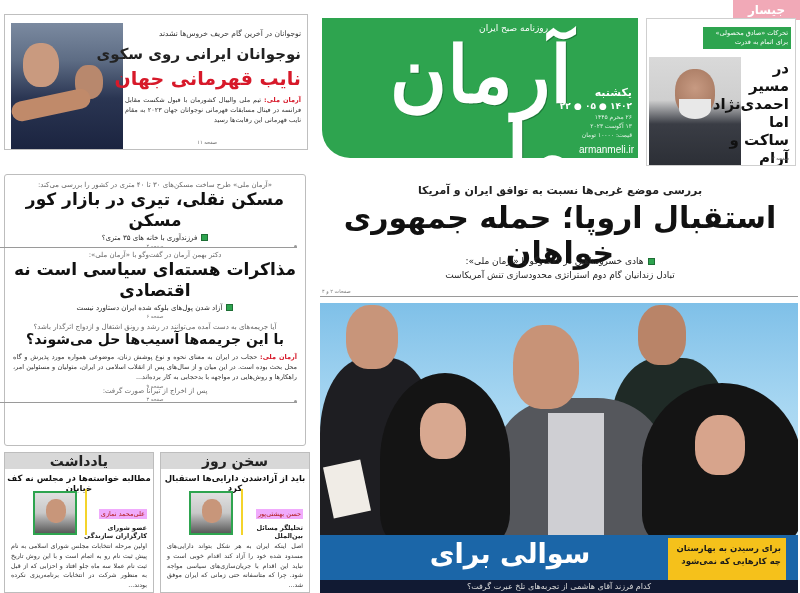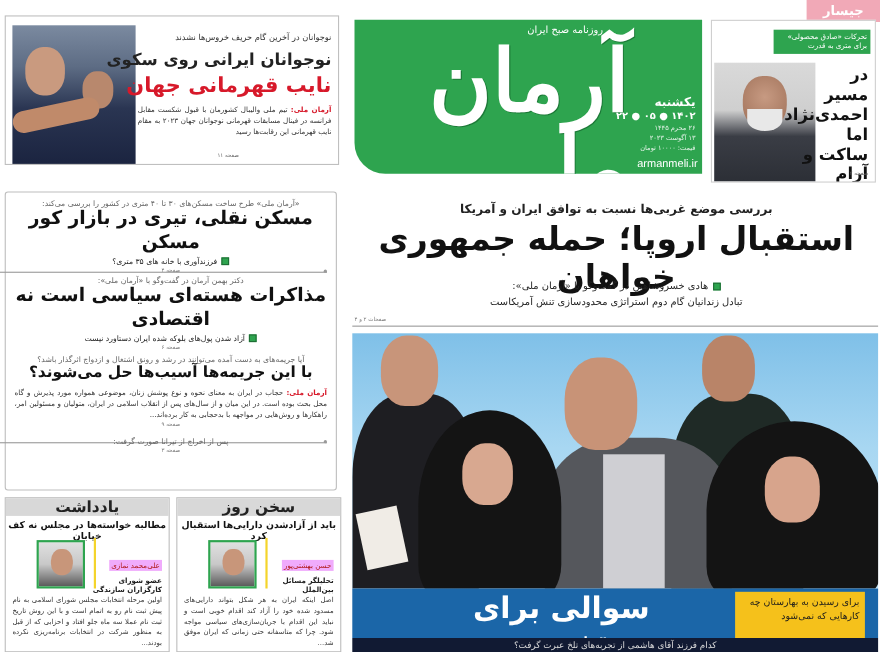--- a/index.html
+++ b/index.html
@@ -158,21 +158,21 @@
   
   .banner {
     left: 320px; top: 535px; width: 478px; height: 45px; background: #1b66a8;
   }
   .banner-title {
     position: absolute; left: 70px; top: 3px; width: 240px; text-align: center;
     font-size: 27px; font-weight: bold; color: #fff;
   }
   .banner-side {
     position: absolute; right: 12px; top: 3px; width: 118px; height: 52px; background: #f5c11b;
-    font-size: 8.5px; font-weight: normal; color: #1b1b1b; text-align: right; padding: 4px 5px; line-height: 1.5;
+    font-size: 8.5px; font-weight: bold; color: #1b1b1b; text-align: right; padding: 4px 5px; line-height: 1.5;
   }
   .banner-strip {
     left: 320px; top: 580px; width: 478px; height: 13px; background: #111a33;
     color: #ddd; font-size: 8px; text-align: center; line-height: 13px; overflow: hidden;
   }
 </style>
 </head>
 <body>
 
 <div class="abs watermark">جیسار</div>
@@ -205,21 +205,21 @@
     <div class="date-sub">قیمت: ۱۰۰۰۰ تومان</div>
   </div>
   <div class="website">armanmeli.ir</div>
 </div>
 
 <div class="abs tr-box">
   <div class="tr-photo">
     <div class="face"></div>
       <div class="beard"></div>
   </div>
-  <div class="tr-kicker">تحرکات «صادق محصولی» برای متری به قدرت</div>
+  <div class="tr-kicker">تحرکات «صادق محصولی» برای اتمام به قدرت</div>
   <div class="tr-headline">در مسیر احمدی‌نژاد اما ساکت و آرام</div>
   <div class="tr-page">صفحه ۲</div>
 </div>
 
 <div class="abs lc-box">
   <div class="story" style="top:6px;">
     <div class="kicker">«آرمان ملی» طرح ساخت مسکن‌های ۳۰ تا ۴۰ متری در کشور را بررسی می‌کند:</div>
     <div class="headline">مسکن نقلی، تیری در بازار کور مسکن</div>
     <div class="sub"><span class="sq"></span><span>فرزندآوری با خانه های ۳۵ متری؟</span></div>
     <div class="pg">صفحه ۴</div>
@@ -237,21 +237,21 @@
     <div class="kicker">آیا جریمه‌های به دست آمده می‌توانند در رشد و رونق اشتغال و ازدواج اثرگذار باشد؟</div>
     <div class="headline md">با این جریمه‌ها آسیب‌ها حل می‌شوند؟</div>
     <div class="body-text">
       <span class="lead-red">آرمان ملی:</span>
       <span>حجاب در ایران به معنای نحوه و نوع پوشش زنان، موضوعی همواره مورد پذیرش و گاه محل بحث بوده است. در این میان و از سال‌های پس از انقلاب اسلامی در ایران، متولیان و مسئولین امر، راهکارها و روش‌هایی در مواجهه با بدحجابی به کار برده‌اند...</span>
     </div>
     <div class="pg">صفحه ۹</div>
   </div>
   <div class="rule abs" style="top:222px; left:8px; right:8px;"></div>
 
-  <div class="story" style="top:223px;">
+  <div class="story" style="top:212px;">
     <div class="kicker">پس از اخراج از تیرانا صورت گرفت:</div>
     <div class="pg">صفحه ۳</div>
   </div>
 </div>
 
 <div class="abs op-box" style="left:160px;">
   <div class="op-header">سخن روز</div>
   <div class="op-title">باید از آزادشدن دارایی‌ها استقبال کرد</div>
   <div class="op-photo">
       <div class="h"></div>

